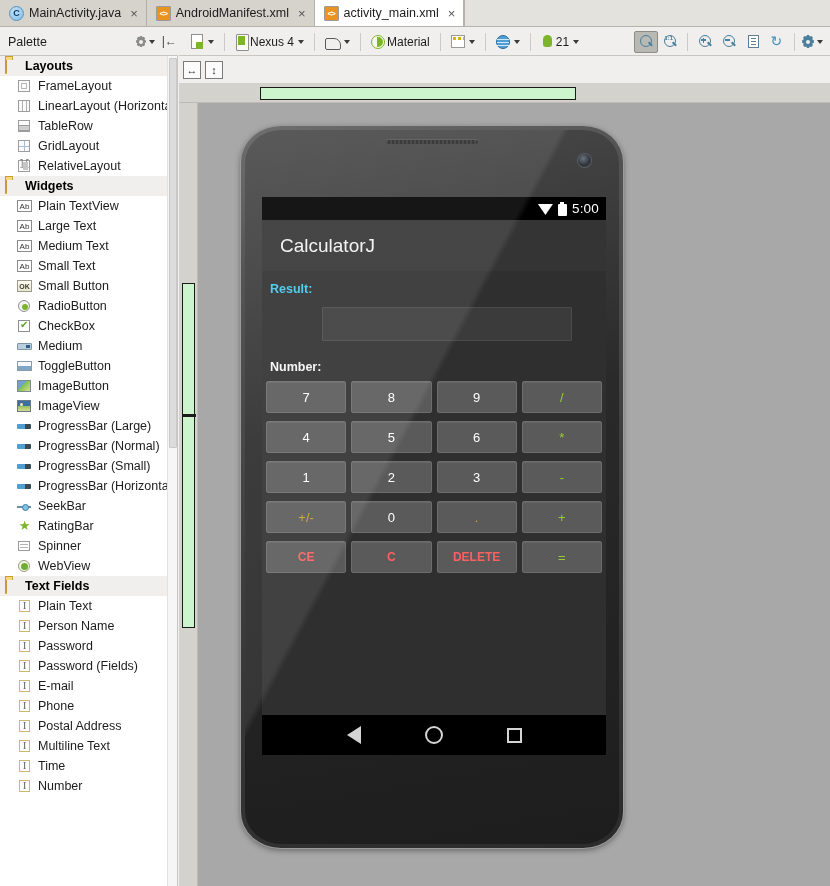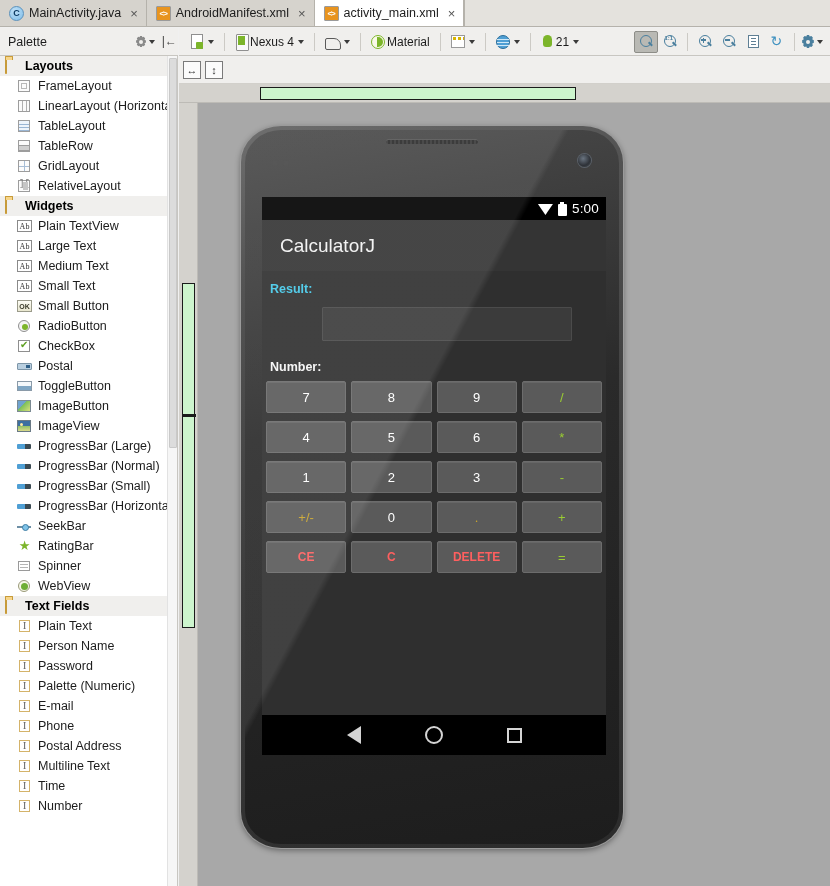--- a/index.html
+++ b/index.html
@@ -112,21 +112,21 @@
   .bx-tbr::after { content:""; position:absolute; left:0; top:4px; width:100%; height:4px; background:#cfcfcf;
     border-top:1px solid #9d9d9d; border-bottom:1px solid #9d9d9d; }
   .bx-grid::after { content:""; position:absolute; left:5px; top:0; width:1px; height:100%; background:#a8bed6; }
   .bx-grid::before { content:""; position:absolute; left:0; top:5px; width:100%; height:1px; background:#a8bed6; }
   .bx-rel::after { content:""; position:absolute; right:1px; top:1px; width:5px; bottom:1px; background:#c6c6c6; }
   .bx-rel::before { content:"]["; position:absolute; left:0px; top:-2px; font-size:9px; color:#777;
     font-family:"Liberation Mono", monospace; }
 
   .ico-ab { position:absolute; left:0; top:1px; width:15px; height:12px; background:#fff;
     border:1px solid #8a8a8a; font-size:8px; color:#333; text-align:center; line-height:11px;
-    font-family:Liberation Serif, serif; }
+    font-family:Liberation Sans, sans-serif; }
   .ico-ok { position:absolute; left:0; top:1px; width:15px; height:12px;
     background: linear-gradient(#fdfdf5,#e9e7cf); border:1px solid #9a9a8a;
     font-size:7px; color:#3a3a2a; text-align:center; line-height:11px; font-weight:bold; }
   .ico-radio { position:absolute; left:1px; top:1px; width:12px; height:12px; border-radius:50%;
     background:#f4f4f4; border:1px solid #8f8f8f; }
   .ico-radio::after { content:""; position:absolute; left:2.5px; top:2.5px; width:6px; height:6px;
     border-radius:50%; background:#7cb52a; }
   .ico-check { position:absolute; left:1px; top:1px; width:12px; height:12px; background:#fff;
     border:1px solid #8f8f8f; }
   .ico-check::after { content:"\2714"; position:absolute; left:1px; top:-2px; font-size:10px; color:#5fa021; }
@@ -382,26 +382,20 @@
       <span>FrameLayout</span>
     </div>
     <div class="pal-item">
       <span class="pal-ico">
           <span class="bx bx-linh"></span>
         </span>
       <span>LinearLayout (Horizontal)</span>
     </div>
     <div class="pal-item">
       <span class="pal-ico">
-          <span class="bx bx-tbl"></span>
-        </span>
-      <span>TableLayout</span>
-    </div>
-    <div class="pal-item">
-      <span class="pal-ico">
           <span class="bx bx-tbr"></span>
         </span>
       <span>TableRow</span>
     </div>
     <div class="pal-item">
       <span class="pal-ico">
           <span class="bx bx-grid"></span>
         </span>
       <span>GridLayout</span>
     </div>
@@ -455,21 +449,21 @@
     <div class="pal-item">
       <span class="pal-ico">
           <span class="ico-check"></span>
         </span>
       <span>CheckBox</span>
     </div>
     <div class="pal-item">
       <span class="pal-ico">
           <span class="ico-switch"></span>
         </span>
-      <span>Postal</span>
+      <span>Medium</span>
     </div>
     <div class="pal-item">
       <span class="pal-ico">
           <span class="ico-toggle"></span>
         </span>
       <span>ToggleButton</span>
     </div>
     <div class="pal-item">
       <span class="pal-ico">
           <span class="ico-imgbtn"></span>
@@ -550,21 +544,21 @@
     <div class="pal-item">
       <span class="pal-ico">
           <span class="ico-text"></span>
         </span>
       <span>Password</span>
     </div>
     <div class="pal-item">
       <span class="pal-ico">
           <span class="ico-text"></span>
         </span>
-      <span>Palette (Numeric)</span>
+      <span>Password (Fields)</span>
     </div>
     <div class="pal-item">
       <span class="pal-ico">
           <span class="ico-text"></span>
         </span>
       <span>E-mail</span>
     </div>
     <div class="pal-item">
       <span class="pal-ico">
           <span class="ico-text"></span>

